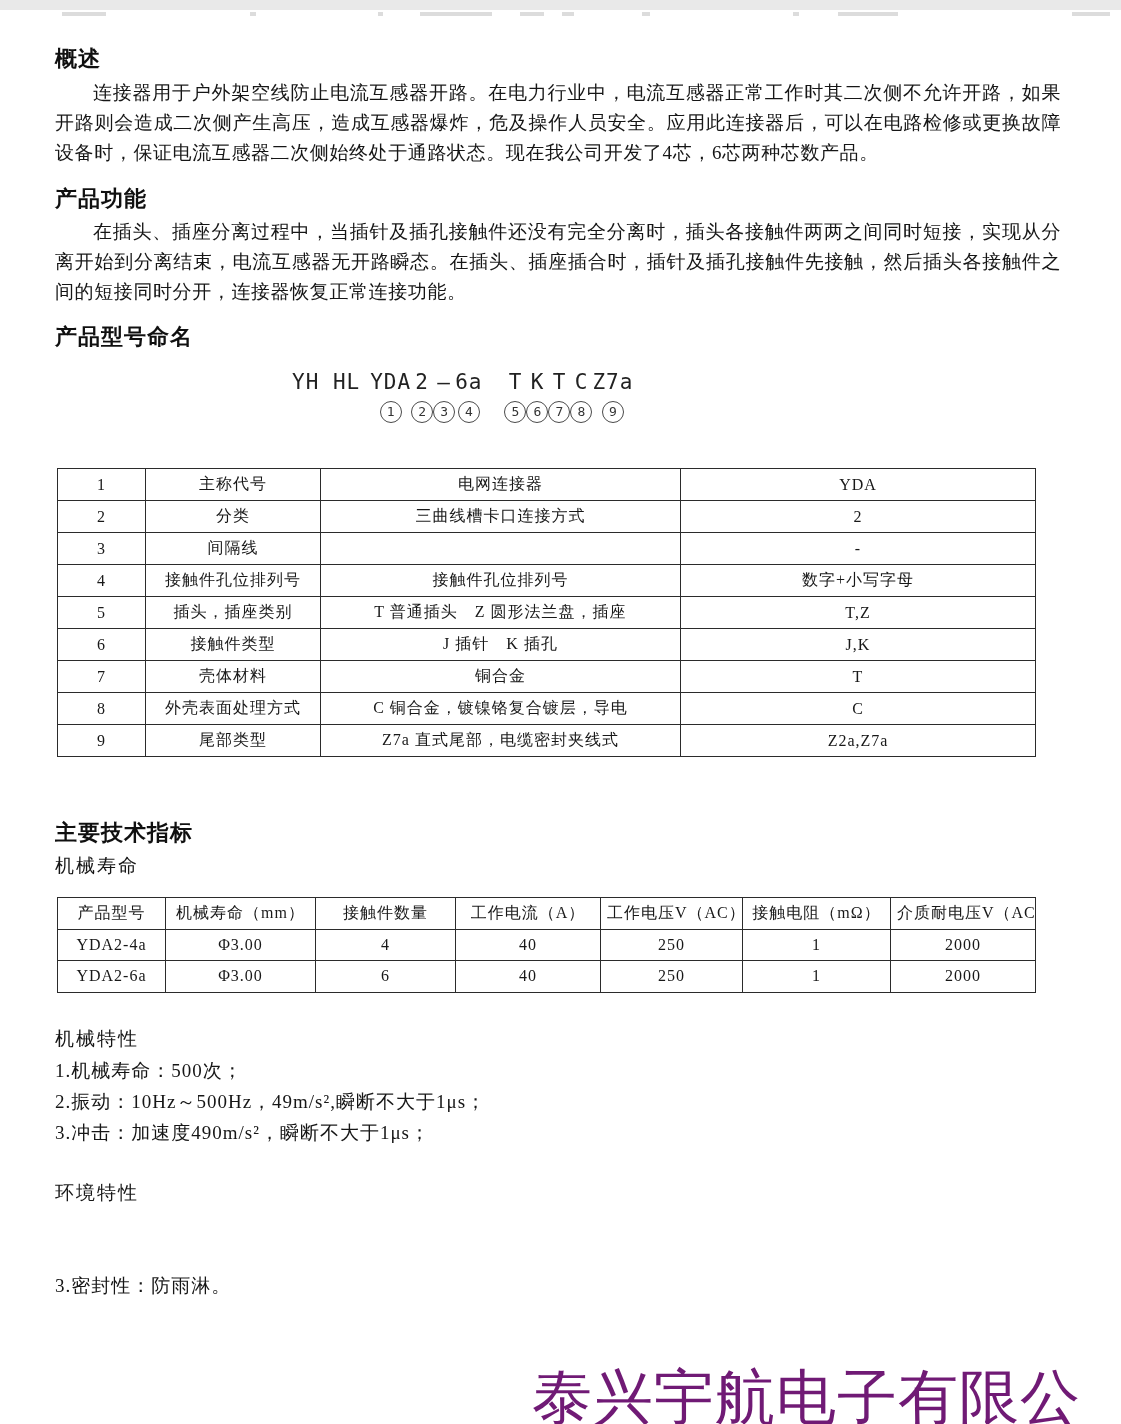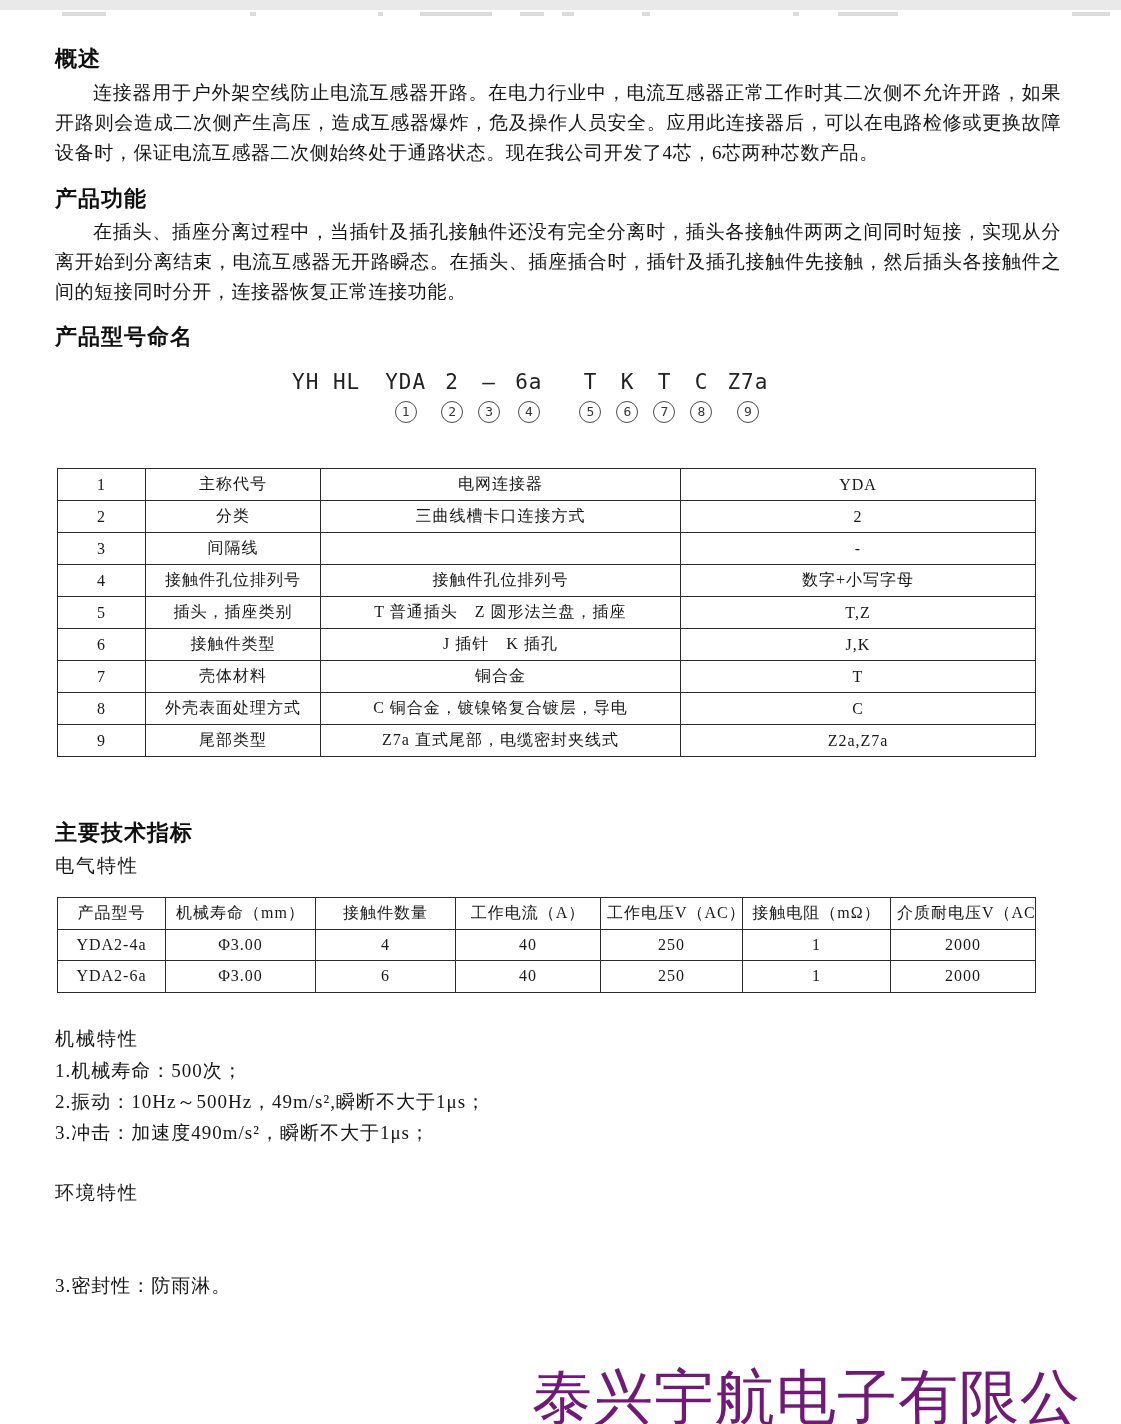--- a/index.html
+++ b/index.html
@@ -15,21 +15,21 @@
   }
   .para {
     position:absolute; left:55px; width:1006px;
     font-size:19px; line-height:30px; letter-spacing:0.6px;
     text-align:justify; text-indent:2em; color:#161616;
   }
   .sub-label { position:absolute; left:55px; font-size:19px; letter-spacing:2px; color:#161616; }
   .list-line { position:absolute; left:55px; font-size:19px; letter-spacing:1px; color:#161616; white-space:nowrap; }
 
   
-  .code-block { position:absolute; left:292px; top:360px; display:flex; align-items:flex-start; gap:15px;
+  .code-block { position:absolute; left:292px; top:360px; display:flex; align-items:flex-start; 
     font-family:"DejaVu Sans Mono","Liberation Mono",monospace; }
   .code-seg { display:flex; flex-direction:column; align-items:center; }
   .code-seg:nth-child(2) { margin-left:10px; }
   .code-seg:nth-child(6) { margin-left:22px; }
   .code-label { font-size:21px; color:#222; letter-spacing:1px; line-height:24px; }
   .code-circle {
     margin-top:7px; width:20px; height:20px; border:1.6px solid #4a4a4a; border-radius:50%;
     font-size:13px; line-height:20px; text-align:center; color:#333;
     font-family:"DejaVu Sans Mono","Liberation Mono",monospace;
   }
@@ -188,21 +188,21 @@
     <tr>
       <td>9</td>
       <td>尾部类型</td>
       <td>Z7a 直式尾部，电缆密封夹线式</td>
       <td>Z2a,Z7a</td>
     </tr>
   </tbody>
     </table>
 
   <div class="sec-title" style="top:808px;">主要技术指标</div>
-  <div class="sub-label" style="top:843px;">电气特性</div>
+  <div class="sub-label" style="top:843px;">机械寿命</div>
 
   <table class="doc" id="electrical-table">
     <colgroup>
         <col style="width:108px">
         <col style="width:150px">
         <col style="width:140px">
         <col style="width:145px">
         <col style="width:142px">
         <col style="width:148px">
         <col style="width:145px">

